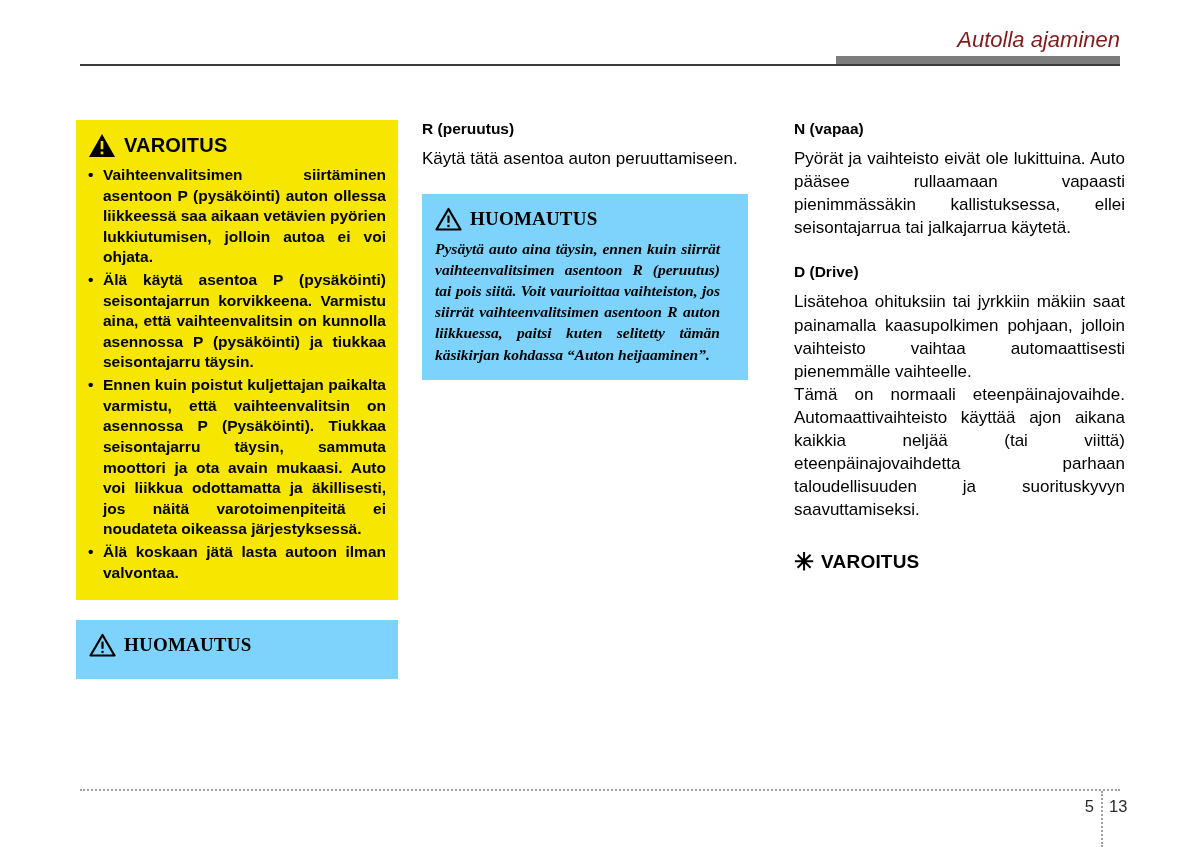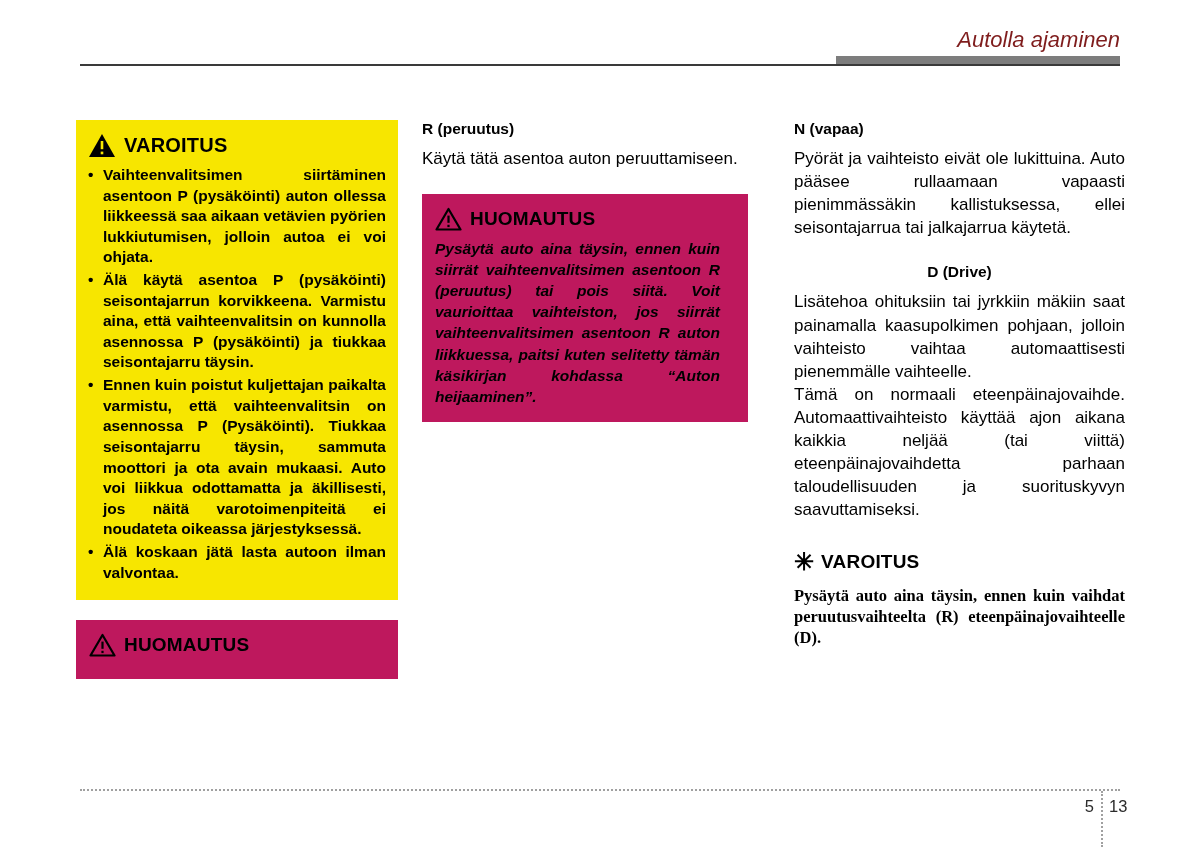--- a/index.html
+++ b/index.html
@@ -22,42 +22,42 @@
   .head-rule {
     position:absolute; top:64px; left:80px; width:1040px; height:0;
     border-top:2px solid #3a3a3a;
   }
   .col { position:absolute; top:120px; }
   .col-left  { left:76px;  width:322px; }
   .col-mid   { left:422px; width:326px; }
   .col-right { left:794px; width:331px; }
 
   .warning-box { background:#f7e600; padding:13px 12px 15px 12px; }
-  .caution-box { background:#be185d; padding:13px 28px 15px 13px; }
+  .caution-box { background:#7dd3fc; padding:13px 28px 15px 13px;font-family:Liberation Serif, serif; }
   .box-title-row { display:flex; align-items:center; gap:8px; margin-bottom:7px; }
   .box-title { font-weight:bold; font-size:20px; letter-spacing:.2px; }
   .caution-box .box-title { font-size:19px; }
   .tri-icon { flex:0 0 auto; display:block; }
 
   .bullet-item { display:flex; margin-bottom:2px; }
   .bullet-marker { flex:0 0 15px; font-weight:bold; font-size:15.5px; line-height:1.33; }
   .bullet-text {
     flex:1; font-weight:bold; font-size:15.5px; line-height:1.33;
     text-align:justify;
   }
   .caution-text {
     font-weight:bold; font-style:italic; font-size:15.5px; line-height:1.36;
     text-align:justify;
   }
   .left-caution { margin-top:20px; }
   .mid-caution { margin-top:24px; }
 
   .sec-heading { font-weight:bold; font-size:15.5px; margin-bottom:9px; }
   .body-text { font-size:17px; line-height:1.36; text-align:justify; }
-  .gap-top { margin-top:24px;text-align:center; }
+  .gap-top { margin-top:24px; }
   .para-gap { margin-top:9px; }
 
   .notice-head { display:flex; align-items:center; gap:7px; margin-top:28px; }
   .notice-asterisk { font-size:24px; line-height:1; font-weight:bold; }
   .notice-title { font-weight:bold; font-size:19px; letter-spacing:.2px; }
   .notice-text {
     font-family:"Liberation Serif", serif; font-weight:bold;
     font-size:16.5px; line-height:1.3; text-align:justify; margin-top:11px;
   }
 
@@ -153,21 +153,20 @@
     <div class="body-text">Pyörät ja vaihteisto eivät ole lukittuina. Auto pääsee rullaamaan vapaasti pienimmässäkin kallistuksessa, ellei seisontajarrua tai jalkajarrua käytetä.</div>
 
     <div class="sec-heading gap-top">D (Drive)</div>
     <div class="body-text para-gap">Lisätehoa ohituksiin tai jyrkkiin mäkiin saat painamalla kaasupolkimen pohjaan, jolloin vaihteisto vaihtaa automaattisesti pienemmälle vaihteelle.</div>
     <div class="body-text">Tämä on normaali eteenpäinajovaihde. Automaattivaihteisto käyttää ajon aikana kaikkia neljää (tai viittä) eteenpäinajovaihdetta parhaan taloudellisuuden ja suorituskyvyn saavuttamiseksi.</div>
 
     <div class="notice-head">
       <span class="notice-asterisk">✳</span>
       <span class="notice-title">VAROITUS</span>
     </div>
-    <div class="notice-text">Pysäytä auto aina täysin, ennen kuin vaihdat peruutusvaihteelta (R) eteenpäinajovaihteelle (D).</div>
 
   </div>
 
   <div class="foot-rule"></div>
   <div class="page-num-divider"></div>
   <div class="page-num-left">5</div>
   <div class="page-num-right">13</div>
 
 </div>
 

